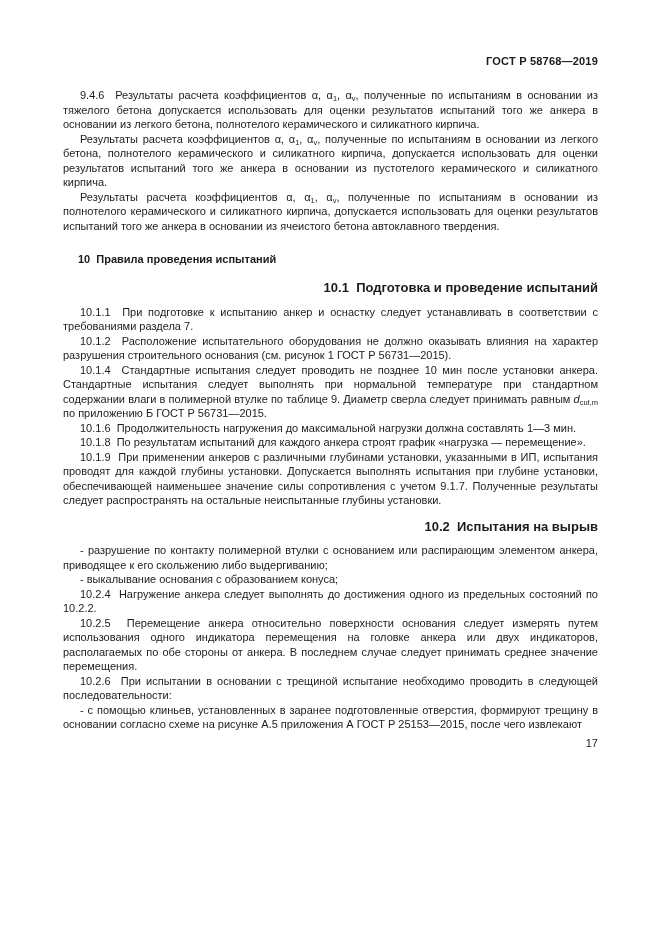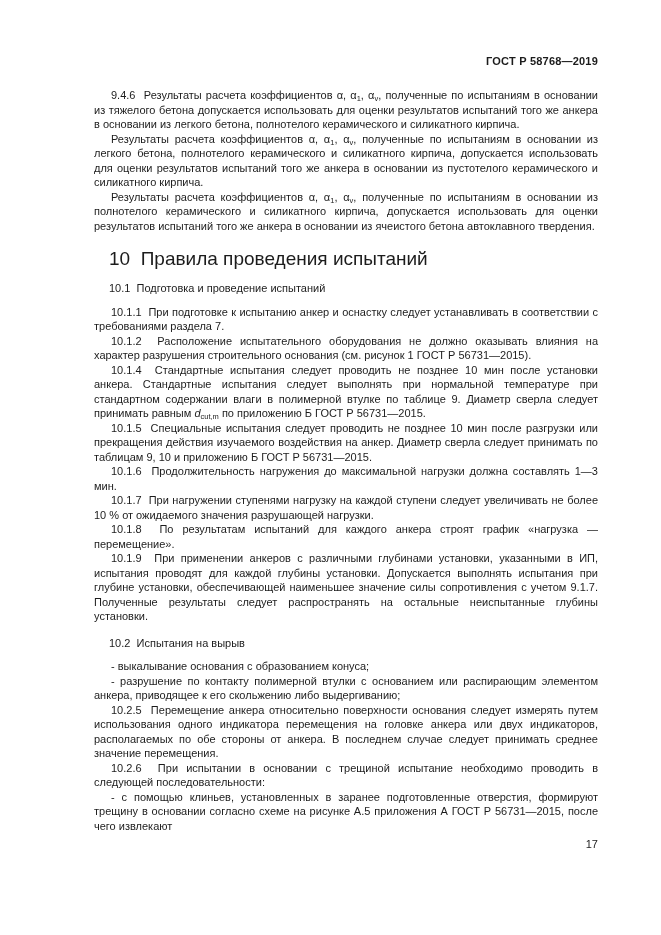--- a/index.html
+++ b/index.html
@@ -17,42 +17,41 @@
   .doc-header {
     font-size: 11px;
     font-weight: bold;
     text-align: right;
     margin-bottom: 21px;
     letter-spacing: 0.2px;
   }
   .doc-body {
     font-size: 11px;
     line-height: 14.5px;
-    margin-left: 31px;
   }
   .doc-body .p,
   .doc-body .li {
     margin: 0;
     text-align: justify;
     text-indent: 17px;
   }
   .doc-body .h1 {
-    font-size: 19px;
-    font-weight: normal;
+    font-size: 11px;
+    font-weight: bold;
     line-height: 16px;
     margin: 18px 0 14px 0;
     text-indent: 15px;
     text-align: left;
   }
   .doc-body .h2 {
-    font-size: 11px;
-    font-weight: normal;
+    font-size: 13px;
+    font-weight: bold;
     margin: 12px 0 9px 0;
     text-indent: 15px;
-    text-align: left;
+    text-align: right;
   }
   sub {
     font-size: 7.5px;
     line-height: 0;
     vertical-align: -2px;
   }
   .page-number {
     font-size: 11px;
     text-align: right;
     margin-top: 5px;
@@ -66,27 +65,26 @@
 
   <div class="doc-body" id="doc-body">
       <div class="p">9.4.6&nbsp; Результаты расчета коэффициентов α, α<sub>1</sub>, α<sub>v</sub>, полученные по испытаниям в основании из тяжелого бетона допускается использовать для оценки результатов испытаний того же анкера в основании из легкого бетона, полнотелого керамического и силикатного кирпича.</div>
       <div class="p">Результаты расчета коэффициентов α, α<sub>1</sub>, α<sub>v</sub>, полученные по испытаниям в основании из легкого бетона, полнотелого керамического и силикатного кирпича, допускается использовать для оценки результатов испытаний того же анкера в основании из пустотелого керамического и силикатного кирпича.</div>
       <div class="p">Результаты расчета коэффициентов α, α<sub>1</sub>, α<sub>v</sub>, полученные по испытаниям в основании из полнотелого керамического и силикатного кирпича, допускается использовать для оценки результатов испытаний того же анкера в основании из ячеистого бетона автоклавного твердения.</div>
       <div class="h1">10&nbsp; Правила проведения испытаний</div>
       <div class="h2">10.1&nbsp; Подготовка и проведение испытаний</div>
       <div class="p">10.1.1&nbsp; При подготовке к испытанию анкер и оснастку следует устанавливать в соответствии с требованиями раздела 7.</div>
       <div class="p">10.1.2&nbsp; Расположение испытательного оборудования не должно оказывать влияния на характер разрушения строительного основания (см. рисунок 1 ГОСТ Р 56731—2015).</div>
       <div class="p">10.1.4&nbsp; Стандартные испытания следует проводить не позднее 10 мин после установки анкера. Стандартные испытания следует выполнять при нормальной температуре при стандартном содержании влаги в полимерной втулке по таблице 9. Диаметр сверла следует принимать равным <i>d</i><sub>cut,m</sub> по приложению Б ГОСТ Р 56731—2015.</div>
-      <div class="p">10.1.5&nbsp; Специальные испытания следует проводить не позднее 10 мин после разгрузки или прекращения действия изучаемого воздействия на анкер. Диаметр сверла следует принимать по таблицам 9, 10 и приложению Б ГОСТ Р 56731—2015.</div>
       <div class="p">10.1.6&nbsp; Продолжительность нагружения до максимальной нагрузки должна составлять 1—3 мин.</div>
-      <div class="p">10.1.7&nbsp; При нагружении ступенями нагрузку на каждой ступени следует увеличивать не более 10 % от ожидаемого значения разрушающей нагрузки.</div>
       <div class="p">10.1.8&nbsp; По результатам испытаний для каждого анкера строят график «нагрузка — перемещение».</div>
       <div class="p">10.1.9&nbsp; При применении анкеров с различными глубинами установки, указанными в ИП, испытания проводят для каждой глубины установки. Допускается выполнять испытания при глубине установки, обеспечивающей наименьшее значение силы сопротивления с учетом 9.1.7. Полученные результаты следует распространять на остальные неиспытанные глубины установки.</div>
       <div class="h2">10.2&nbsp; Испытания на вырыв</div>
+      <div class="li">- разрушение по контакту полимерной втулки с основанием или распирающим элементом анкера, приводящее к его скольжению либо выдергиванию;</div>
       <div class="li">- выкалывание основания с образованием конуса;</div>
-      <div class="li">- разрушение по контакту полимерной втулки с основанием или распирающим элементом анкера, приводящее к его скольжению либо выдергиванию;</div>
+      <div class="p">10.2.4&nbsp; Нагружение анкера следует выполнять до достижения одного из предельных состояний по 10.2.2.</div>
       <div class="p">10.2.5&nbsp; Перемещение анкера относительно поверхности основания следует измерять путем использования одного индикатора перемещения на головке анкера или двух индикаторов, располагаемых по обе стороны от анкера. В последнем случае следует принимать среднее значение перемещения.</div>
       <div class="p">10.2.6&nbsp; При испытании в основании с трещиной испытание необходимо проводить в следующей последовательности:</div>
-      <div class="li">- с помощью клиньев, установленных в заранее подготовленные отверстия, формируют трещину в основании согласно схеме на рисунке А.5 приложения А ГОСТ Р 56731—2015, после чего извлекают</div>
+      <div class="li">- с помощью клиньев, установленных в заранее подготовленные отверстия, формируют трещину в основании согласно схеме на рисунке А.5 приложения А ГОСТ Р 25153—2015, после чего извлекают</div>
     </div>
 
   <div class="page-number">17</div>
 </div>
 
 </body></html>

